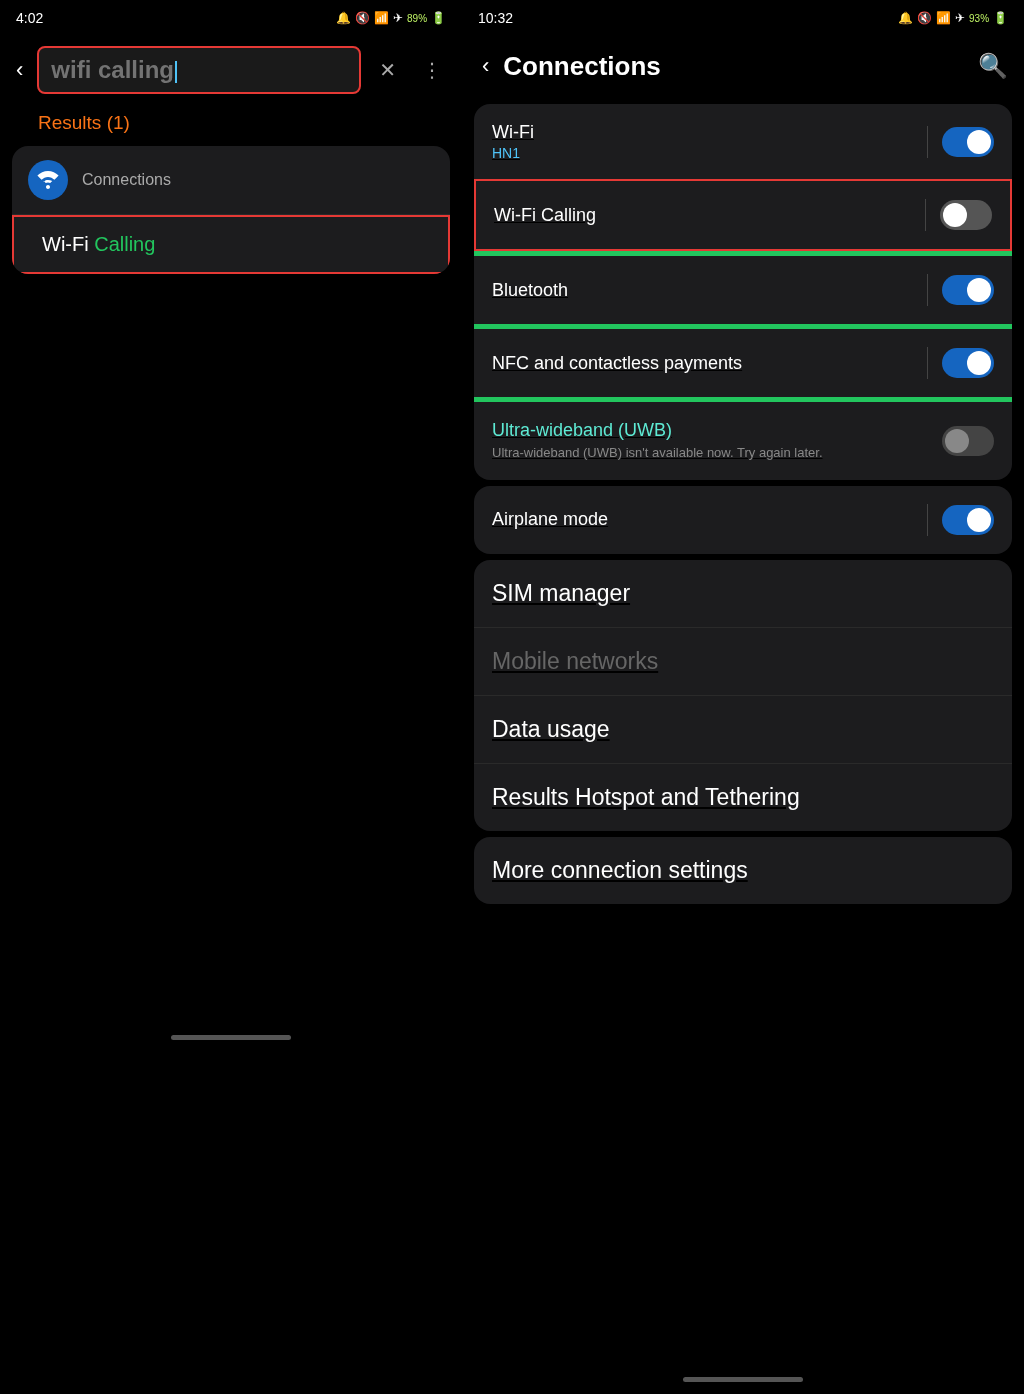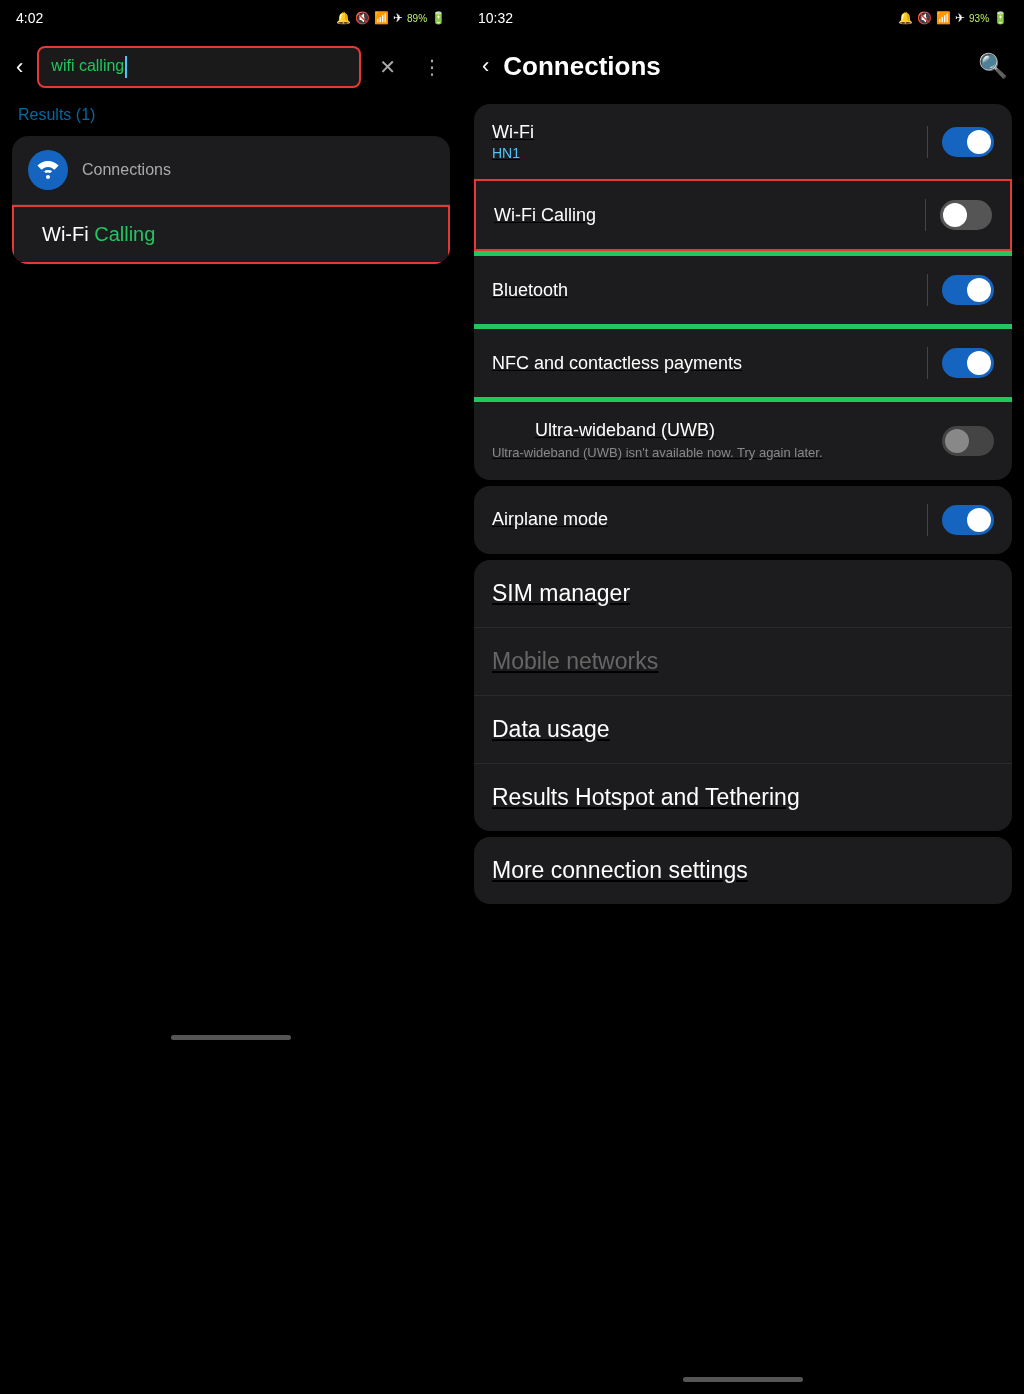--- a/index.html
+++ b/index.html
@@ -74,23 +74,23 @@
     .search-box-wrapper {
       flex: 1;
       border: 2px solid #e53935;
       border-radius: 8px;
       background: #1a1a1a;
       display: flex;
       align-items: center;
       padding: 8px 12px;
     }
     .search-input-text {
-      color: #22c55e;
-      font-size: 16px;
-      font-weight: 400;
+      color: #737373;
+      font-size: 24px;
+      font-weight: 700;
       flex: 1;
     }
     .cursor {
       display: inline-block;
       width: 2px;
       height: 22px;
       background: #4fc3f7;
       margin-left: 1px;
       vertical-align: middle;
     }
@@ -101,23 +101,24 @@
       padding: 4px 8px;
     }
     .more-btn {
       color: #aaa;
       font-size: 20px;
       cursor: pointer;
       padding: 4px 8px;
     }
 
     .results-label {
-      color: #0369a1;
-      font-size: 16px;
+      color: #f97316;
+      font-size: 19px;
       padding: 8px 18px 12px 18px;
+      margin-left: 20px;
     }
 
     .search-result-group {
       background: #1c1c1e;
       border-radius: 16px;
       margin: 0 12px;
       padding: 0;
       overflow: hidden;
     }
     .result-group-header {
@@ -236,22 +237,21 @@
       font-size: 14px;
       margin-top: 2px;
     }
     .setting-sub-gray {
       color: #888;
       font-size: 13px;
       margin-top: 4px;
       line-height: 1.3;
     }
     .setting-name.disabled {
-      color: #ffffff;
-      margin-left: 43px;
+      color: #5eead4;
     }
 
     
     .toggle-wrapper {
       display: flex;
       align-items: center;
       gap: 0;
     }
     .toggle-divider {
       width: 1px;

